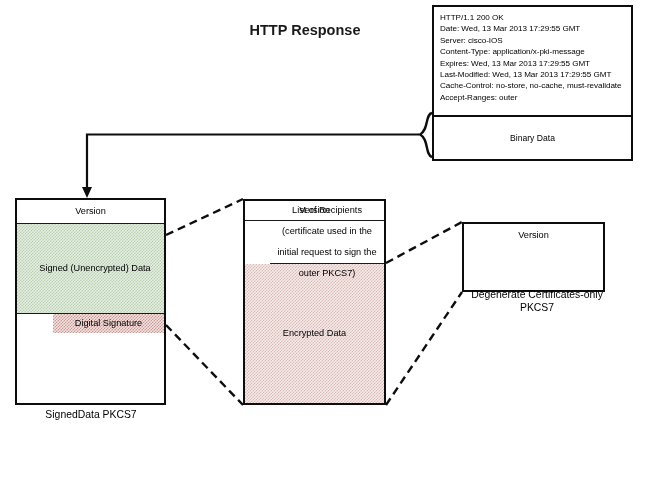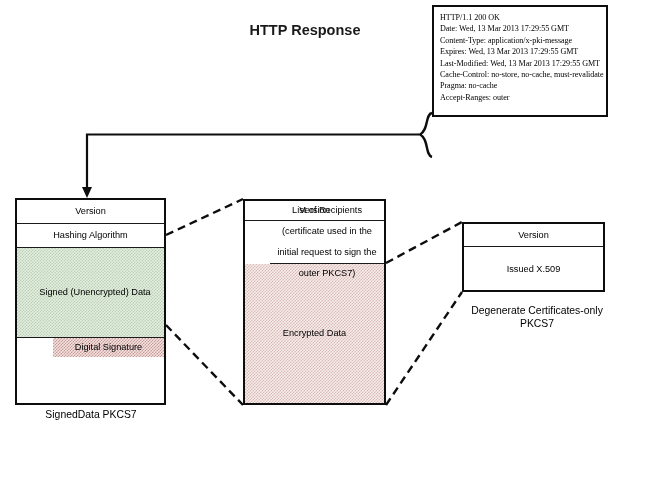--- a/index.html
+++ b/index.html
@@ -28,25 +28,24 @@
     width: 650px;
     height: 488px;
     pointer-events: none;
   }
 
   
   .http-box {
     position: absolute;
     left: 432px;
     top: 5px;
-    width: 176px;
+    width: 201px;
     box-sizing: border-box;
     border: 2px solid #0d0d0d;
     background: #ffffff;
-    font-family: Liberation Serif, serif;
   }
   .http-head {
     padding: 5px 5px 5px 6px;
     box-sizing: border-box;
     height: 108px;
   }
   .http-head .line {
     font-size: 8.1px;
     line-height: 11.4px;
     white-space: nowrap;
@@ -147,42 +146,41 @@
     <path d="M 166 325 L 243 405" fill="none" stroke="#0d0d0d" stroke-width="2.4" stroke-dasharray="8 5"></path>
 
     <path d="M 386 263 L 462 222" fill="none" stroke="#0d0d0d" stroke-width="2.4" stroke-dasharray="8 5"></path>
     <path d="M 386 405 L 462 292" fill="none" stroke="#0d0d0d" stroke-width="2.4" stroke-dasharray="8 5"></path>
   </svg>
 
   <div class="http-box">
     <div class="http-head">
       <div class="line">HTTP/1.1 200 OK</div>
       <div class="line">Date: Wed, 13 Mar 2013 17:29:55 GMT</div>
+      <div class="line">Server: cisco-IOS</div>
       <div class="line">Content-Type: application/x-pki-message</div>
       <div class="line">Expires: Wed, 13 Mar 2013 17:29:55 GMT</div>
       <div class="line">Last-Modified: Wed, 13 Mar 2013 17:29:55 GMT</div>
       <div class="line">Cache-Control: no-store, no-cache, must-revalidate</div>
-      <div class="line">Pragma: no-cache</div>
       <div class="line">Accept-Ranges: outer</div>
     </div>
+    <div class="http-binary">Binary Data</div>
   </div>
 
   <div class="pbox" style="left:15px; top:198px; width:151px; height:207px;">
     <div class="prow" style="height:24px;">Version</div>
-    <div class="prow" style="height:24px;">Hashing Algorithm</div>
     <div class="prow fill-green" style="height:90px;padding-left:13px;">Signed (Unencrypted) Data</div>
     <div class="prow fill-pink" style="height:19px;">Digital Signature</div>
   </div>
   <div class="caption" style="left:6px; top:408px; width:170px;">SignedData PKCS7</div>
 
   <div class="pbox" style="left:243px; top:199px; width:143px; height:206px;">
     <div class="prow" style="height:20px;">Version</div>
     <div class="prow" style="height:43px; line-height:21px;margin-left:25px;">List of Recipients (certificate used in the initial request to sign the outer PKCS7)</div>
     <div class="prow fill-pink-light" style="height:139px;">Encrypted Data</div>
   </div>
 
   <div class="pbox" style="left:462px; top:222px; width:143px; height:70px;">
     <div class="prow" style="height:23px;">Version</div>
-    <div class="prow" style="height:45px;">Issued X.509</div>
   </div>
-  <div class="caption" style="left:462px; top:304px; width:150px;text-align:center;">Degenerate Certificates-only PKCS7</div>
+  <div class="caption" style="left:462px; top:288px; width:150px;text-align:center;">Degenerate Certificates-only PKCS7</div>
 
 </div>
 
 </body></html>

